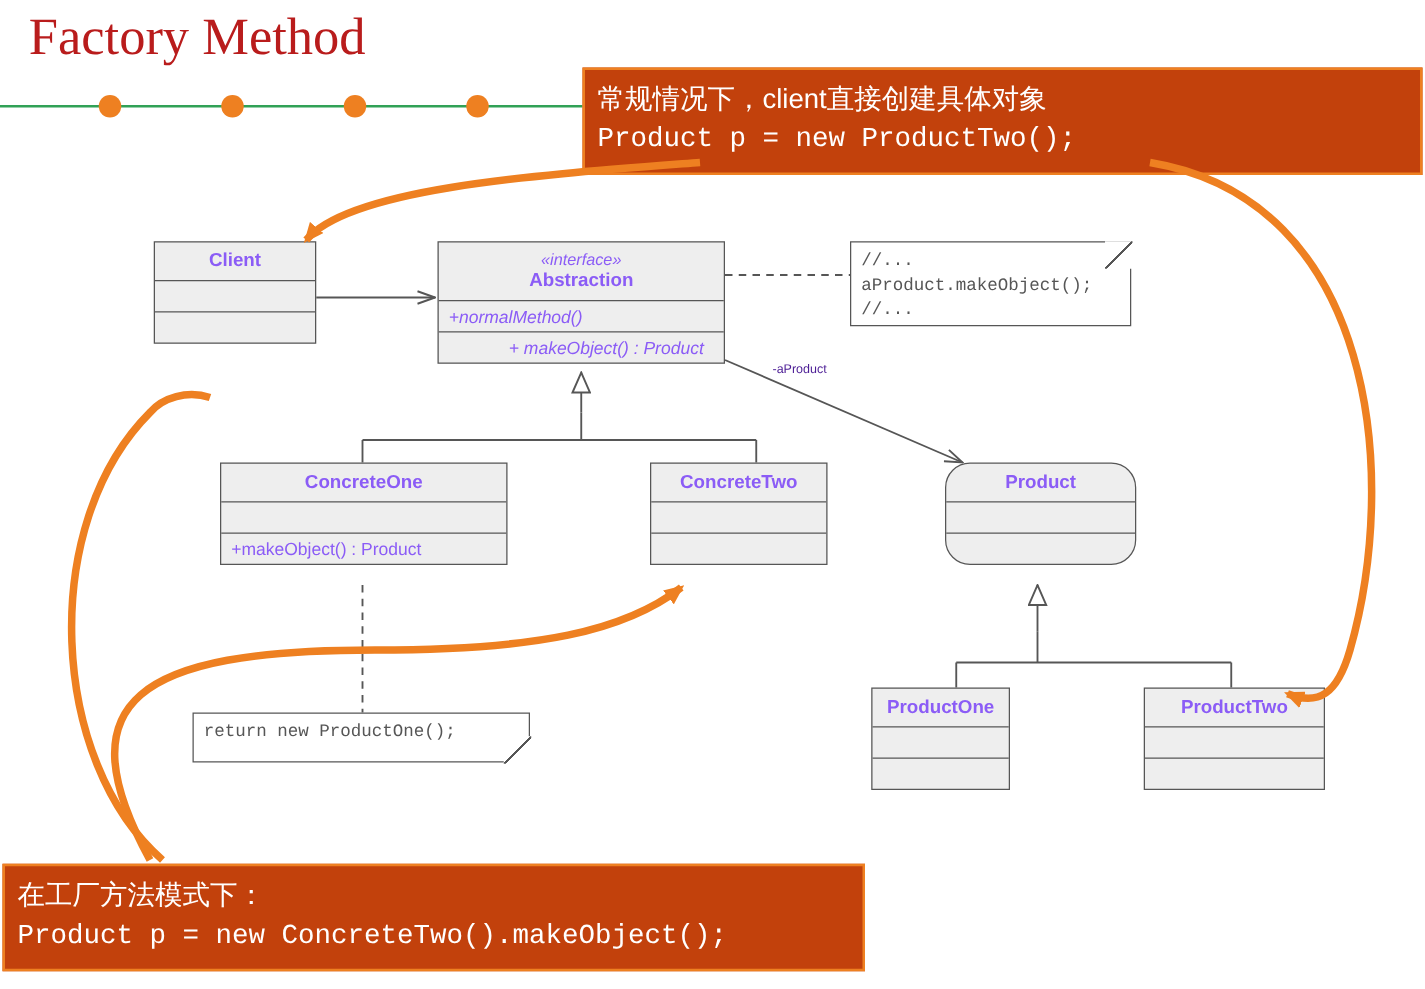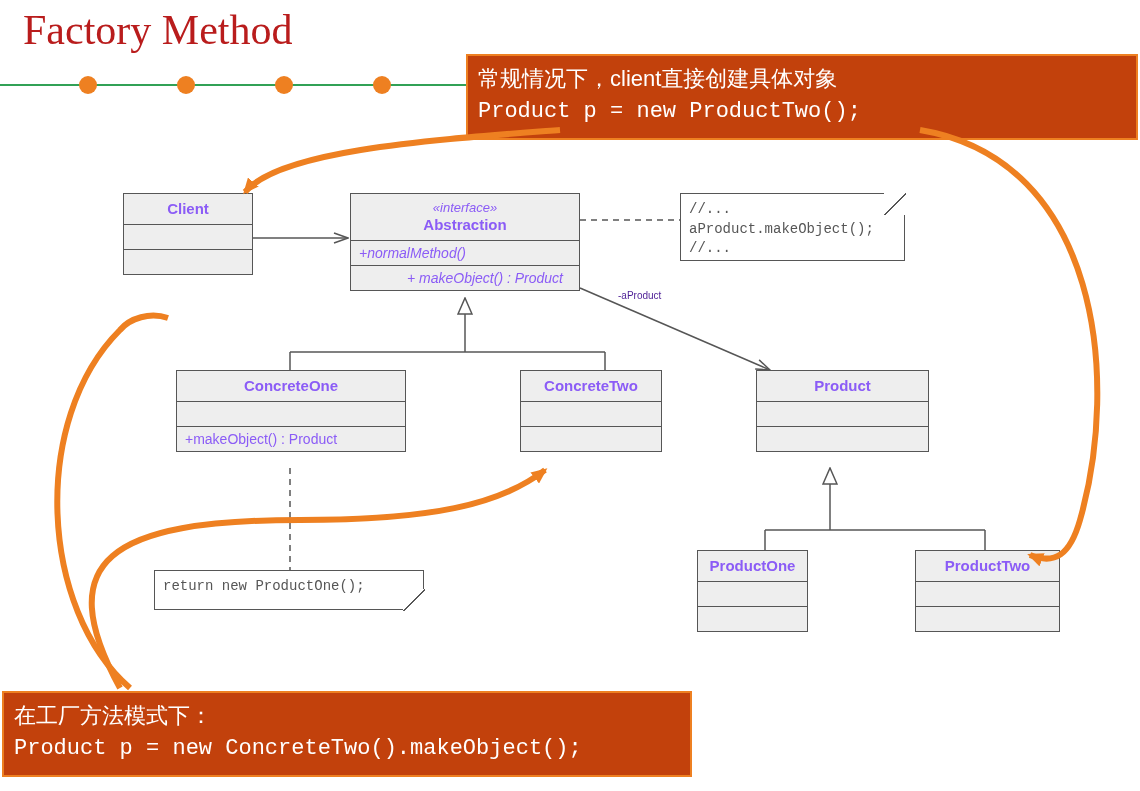--- a/index.html
+++ b/index.html
@@ -145,21 +145,21 @@
     <div class="usect normal">&nbsp;</div>
     <div class="usect normal">+makeObject() : Product</div>
   </div>
 
   <div class="uml" style="left:520px; top:370px; width:142px;">
     <div class="uhead">ConcreteTwo</div>
     <div class="usect normal">&nbsp;</div>
     <div class="usect normal">&nbsp;</div>
   </div>
 
-  <div class="uml" style="left:756px; top:370px; width:173px;">
+  <div class="uml" style="left:756px; top:370px; width:153px;border-radius:20px;">
     <div class="uhead">Product</div>
     <div class="usect normal">&nbsp;</div>
     <div class="usect normal">&nbsp;</div>
   </div>
 
   <div class="uml" style="left:697px; top:550px; width:111px;">
     <div class="uhead">ProductOne</div>
     <div class="usect normal">&nbsp;</div>
     <div class="usect normal">&nbsp;</div>
   </div>

